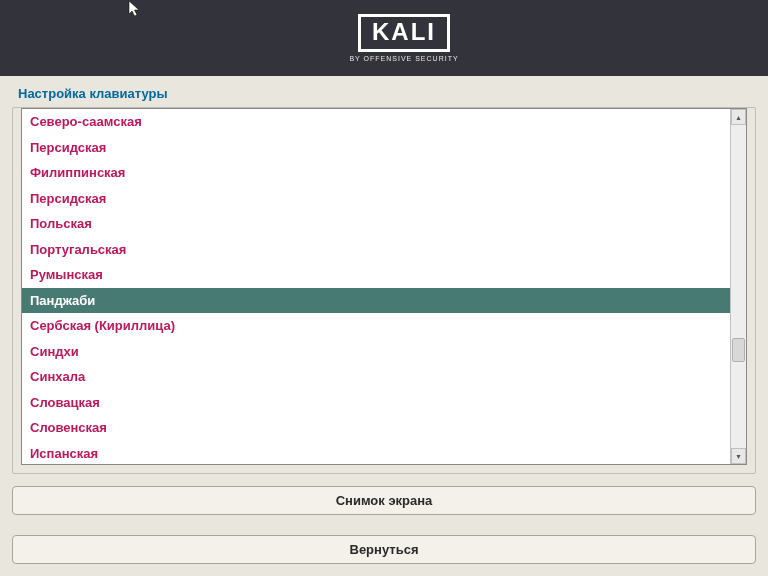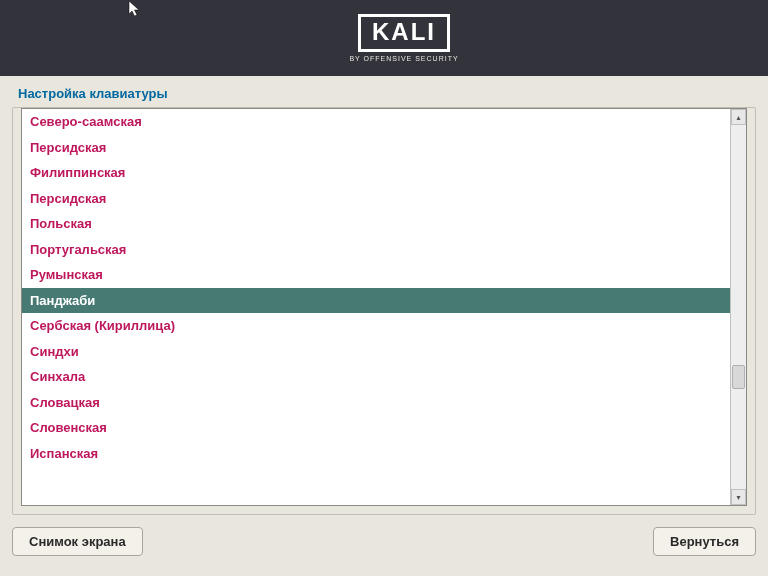--- a/index.html
+++ b/index.html
@@ -126,20 +126,21 @@
       top: 66%;
       height: 24px;
       background: #d8d8d8;
       border: 1px solid #b0b0b0;
       border-radius: 2px;
     }
     .footer {
       padding: 12px;
       display: flex;
       gap: 10px;
+      flex-direction: column;
     }
     .spacer { flex: 1; }
     .btn {
       background: #f3f1e9;
       border: 1px solid #a8a69c;
       border-radius: 4px;
       padding: 6px 16px;
       font-size: 13px;
       font-weight: bold;
       color: #2a2a2a;

